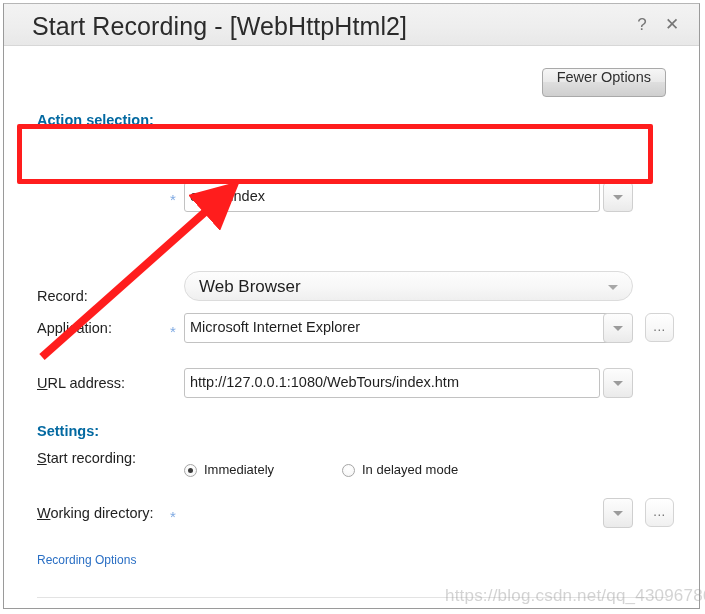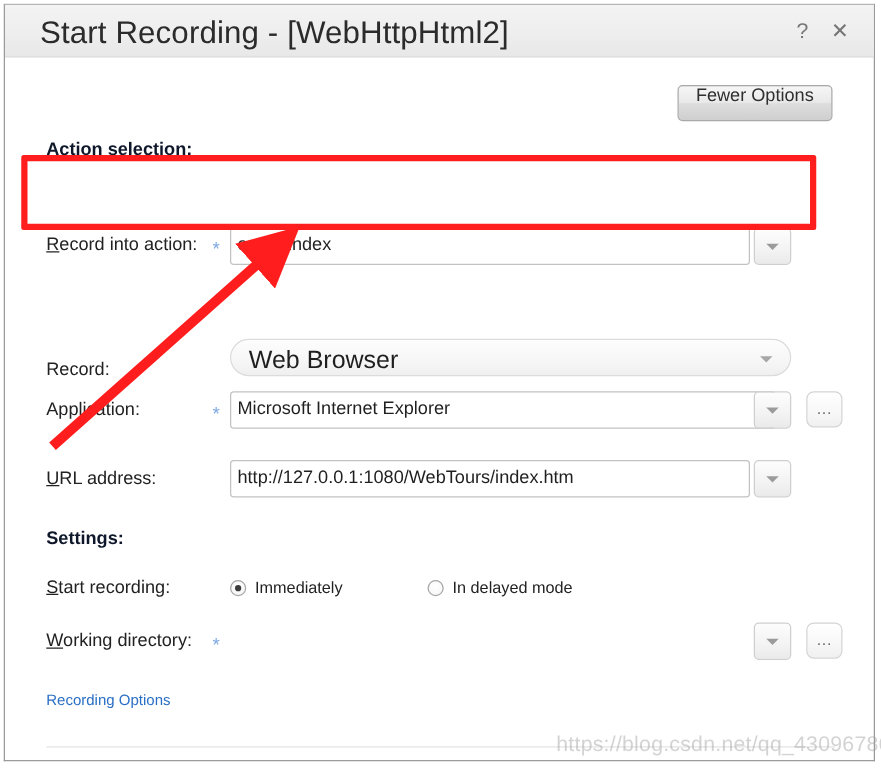--- a/index.html
+++ b/index.html
@@ -78,21 +78,21 @@
     border-radius: 4px;
     cursor: pointer;
     white-space: nowrap;
   }
 
   .section-head {
     position: absolute;
     left: 33px;
     font-size: 14.5px;
     font-weight: bold;
-    color: #0f172a;
+    color: #0369a1;
     white-space: nowrap;
   }
   .field-label {
     position: absolute;
     font-size: 14.5px;
     color: #222222;
     white-space: nowrap;
   }
   .field-label .acc {
     text-decoration: underline;
@@ -153,21 +153,21 @@
     box-sizing: border-box;
     background: linear-gradient(to bottom, #fdfdfd 0%, #f7f7f7 55%, #efefef 100%);
     border: 1px solid #dcdcdc;
     border-radius: 15px;
     cursor: pointer;
   }
   .combo-pill .val {
     position: absolute;
     left: 14px;
     top: 5px;
-    font-size: 20px;
+    font-size: 17px;
     color: #1f1f1f;
     white-space: nowrap;
   }
   .combo-pill .caret {
     position: absolute;
     right: 14px;
     top: 13px;
     width: 0;
     height: 0;
     border-left: 5px solid transparent;
@@ -289,21 +289,20 @@
     <div class="title-btn help">?</div>
     <div class="title-btn close">✕</div>
   </div>
 
   <div class="content">
 
     <div class="fewer-options">Fewer Options</div>
 
     <div class="section-head" style="top:66px;">Action selection:</div>
 
-    <div class="field-label" style="left:33px; top:142px;"><span class="acc">R</span><span>ecord into action:</span></div>
     <div class="req-star" style="left:166px; top:146px;">*</div>
 
     <div class="combo" style="left:180px; top:136px; width:416px;">
       <div class="val">open_index</div>
     </div>
     <div class="arrow-btn" style="left:599px; top:136px;">
       <span class="caret"></span>
     </div>
 
 
@@ -328,21 +327,21 @@
     <div class="field-label" style="left:33px; top:329px;"><span class="acc">U</span><span>RL address:</span></div>
     <div class="combo" style="left:180px; top:322px; width:416px;">
       <div class="val">http://127.0.0.1:1080/WebTours/index.htm</div>
     </div>
     <div class="arrow-btn" style="left:599px; top:322px;">
       <span class="caret"></span>
     </div>
 
     <div class="section-head" style="top:377px;">Settings:</div>
 
-    <div class="field-label" style="left:33px; top:416px;"><span class="acc">S</span><span>tart recording:</span></div>
+    <div class="field-label" style="left:33px; top:404px;"><span class="acc">S</span><span>tart recording:</span></div>
 
     <div class="radio-wrap" style="left:180px; top:416px;">
       <span class="radio-dot on"></span>
       <span class="radio-label">Immediately</span>
     </div>
     <div class="radio-wrap" style="left:338px; top:416px;">
       <span class="radio-dot"></span>
       <span class="radio-label">In delayed mode</span>
     </div>
 

